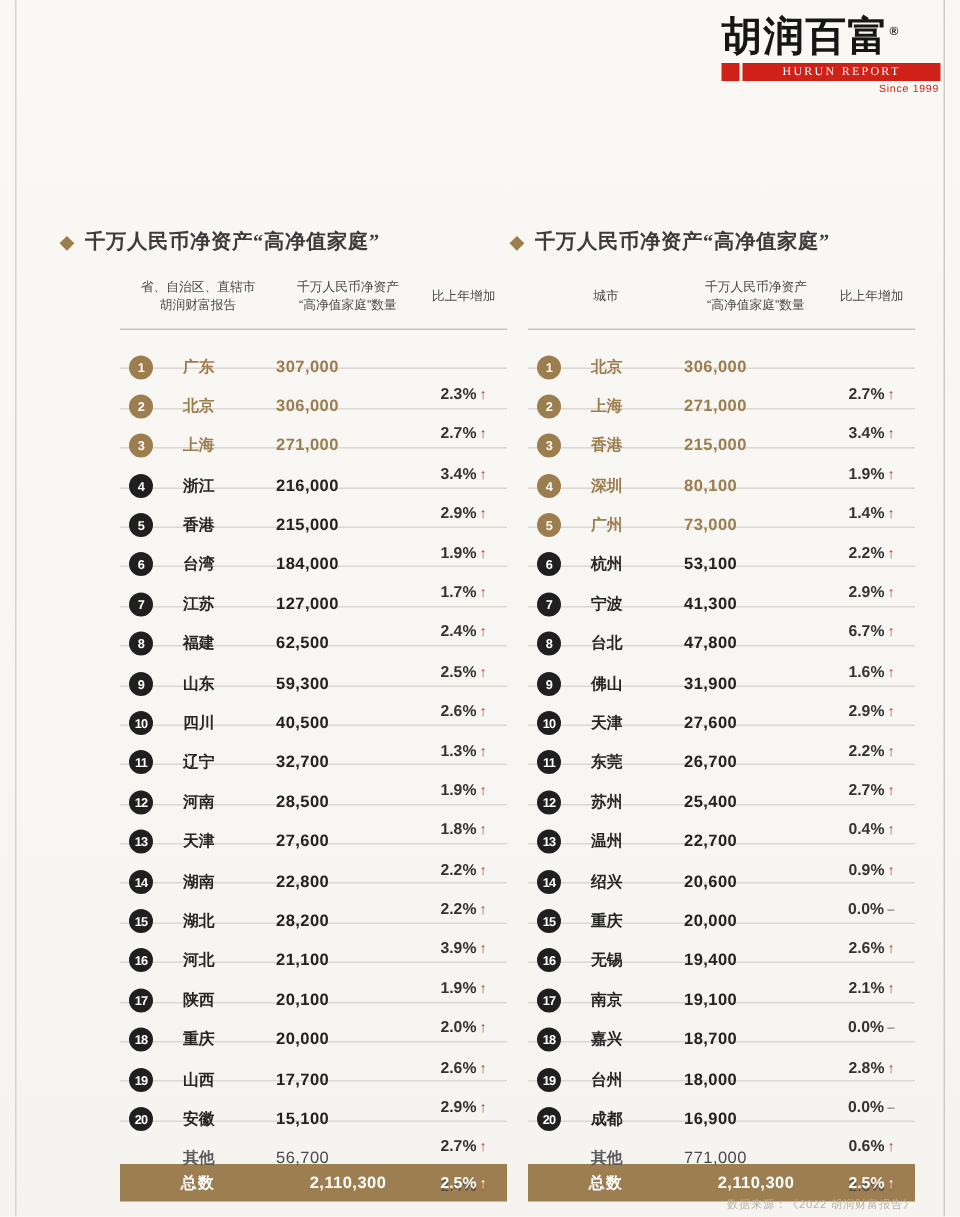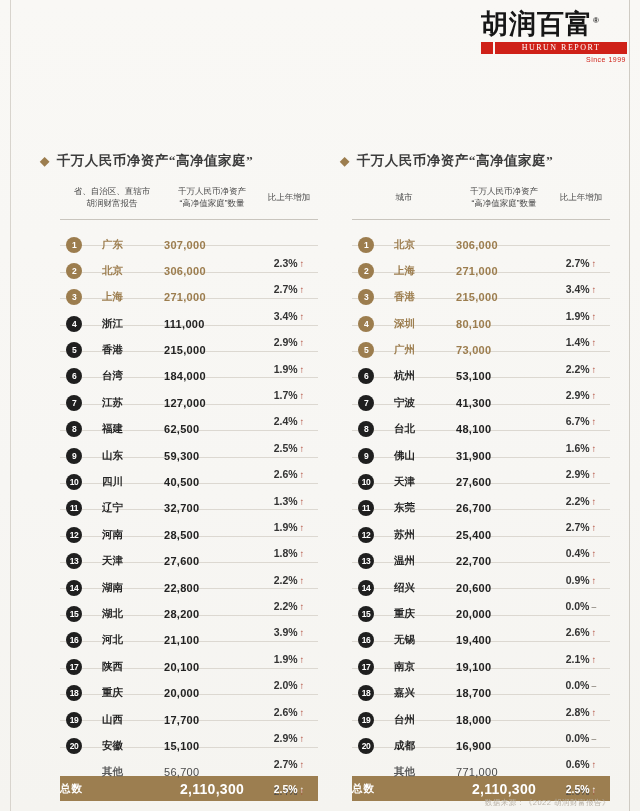--- a/index.html
+++ b/index.html
@@ -31,21 +31,21 @@
     font-family:Liberation Serif, serif; color:#3c3c3c;margin-top:24px; }
   .title-block.tb-left { left:40px; }
   .title-block.tb-right { left:340px; }
   .title-l1 { font-size:13.5px; font-weight:700; letter-spacing:0.5px; white-space:nowrap; }
   .diamond { color:#9c7d4e; margin-right:7px; font-size:12px; }
   .title-l2 { font-size:13.5px; font-weight:700; margin-top:7px; letter-spacing:0.5px; white-space:nowrap; }
   .unit-note { font-size:9.5px; font-weight:700; color:#4c4c4c; letter-spacing:0; }
 
   
   .rank-table { position:absolute; top:176px; width:258px; }
-  .rank-table.t-left { left:60px; }
+  .rank-table.t-left { left:80px; }
   .rank-table.t-right { left:352px; }
 
   .thead, .row, .total-row { display:grid; grid-template-columns:28px 76px 96px 58px; align-items:center; }
 
   .thead { height:44px; border-bottom:1px solid #c9c5be; font-size:8.5px; color:#4a4a4a; line-height:1.4; text-align:center; }
   .th1 { grid-column:1/3; }
   .th2 { grid-column:3; }
   .th3 { grid-column:4; }
   .th span { display:block; }
 
@@ -61,22 +61,22 @@
   .cell-chg  { text-align:center; font-size:10.5px; font-weight:700; color:#333; white-space:nowrap;margin-top:37px; }
   .row.gold .cell-name, .row.gold .cell-val { color:#9c7d4e; }
   .row.other .cell-name { font-weight:700; color:#5a5a5a; }
   .row.other .cell-val  { font-weight:400; color:#4a4a4a; }
   .row.other .cell-chg  { font-weight:400; color:#4a4a4a; }
   .arr { margin-left:2px; font-size:9.5px; }
   .arr.up { color:#ad4434; }
   .arr.flat { color:#9a958d; }
 
   .total-row { height:25px; background:#9c7e50; color:#fff; margin-top:2px; }
-  .total-label { grid-column:1/3; font-size:10.5px; font-weight:700; letter-spacing:1px; }
-  .total-val { text-align:center; font-size:14px; font-weight:700; letter-spacing:0.3px; }
+  .total-label { grid-column:1/3; text-align:center; font-size:10.5px; font-weight:700; letter-spacing:1px; }
+  .total-val { text-align:center; font-size:11px; font-weight:700; letter-spacing:0.3px; }
   .total-chg { text-align:center; font-size:10.5px; font-weight:700; }
   .total-chg .arr { color:#fff; }
 
   .source-note { position:absolute; top:798px; right:30px; font-size:7.5px; color:#b9b2a7; letter-spacing:0.5px;margin-left:12px; }
 </style>
 </head>
 <body>
 
 <div class="page">
   <div class="edge left"></div>
@@ -126,21 +126,21 @@
   </div>
         <div class="row gold">
     <span class="badge">3</span>
     <span class="cell-name">上海</span>
     <span class="cell-val">271,000</span>
     <span class="cell-chg"><span class="chg-num">3.4%</span><span class="arr up">↑</span></span>
   </div>
         <div class="row">
     <span class="badge">4</span>
     <span class="cell-name">浙江</span>
-    <span class="cell-val">111,000</span>
+    <span class="cell-val">216,000</span>
     <span class="cell-chg"><span class="chg-num">2.9%</span><span class="arr up">↑</span></span>
   </div>
         <div class="row">
     <span class="badge">5</span>
     <span class="cell-name">香港</span>
     <span class="cell-val">215,000</span>
     <span class="cell-chg"><span class="chg-num">1.9%</span><span class="arr up">↑</span></span>
   </div>
         <div class="row">
     <span class="badge">6</span>
@@ -297,21 +297,21 @@
   </div>
         <div class="row">
     <span class="badge">7</span>
     <span class="cell-name">宁波</span>
     <span class="cell-val">41,300</span>
     <span class="cell-chg"><span class="chg-num">6.7%</span><span class="arr up">↑</span></span>
   </div>
         <div class="row">
     <span class="badge">8</span>
     <span class="cell-name">台北</span>
-    <span class="cell-val">48,100</span>
+    <span class="cell-val">47,800</span>
     <span class="cell-chg"><span class="chg-num">1.6%</span><span class="arr up">↑</span></span>
   </div>
         <div class="row">
     <span class="badge">9</span>
     <span class="cell-name">佛山</span>
     <span class="cell-val">31,900</span>
     <span class="cell-chg"><span class="chg-num">2.9%</span><span class="arr up">↑</span></span>
   </div>
         <div class="row">
     <span class="badge">10</span>

